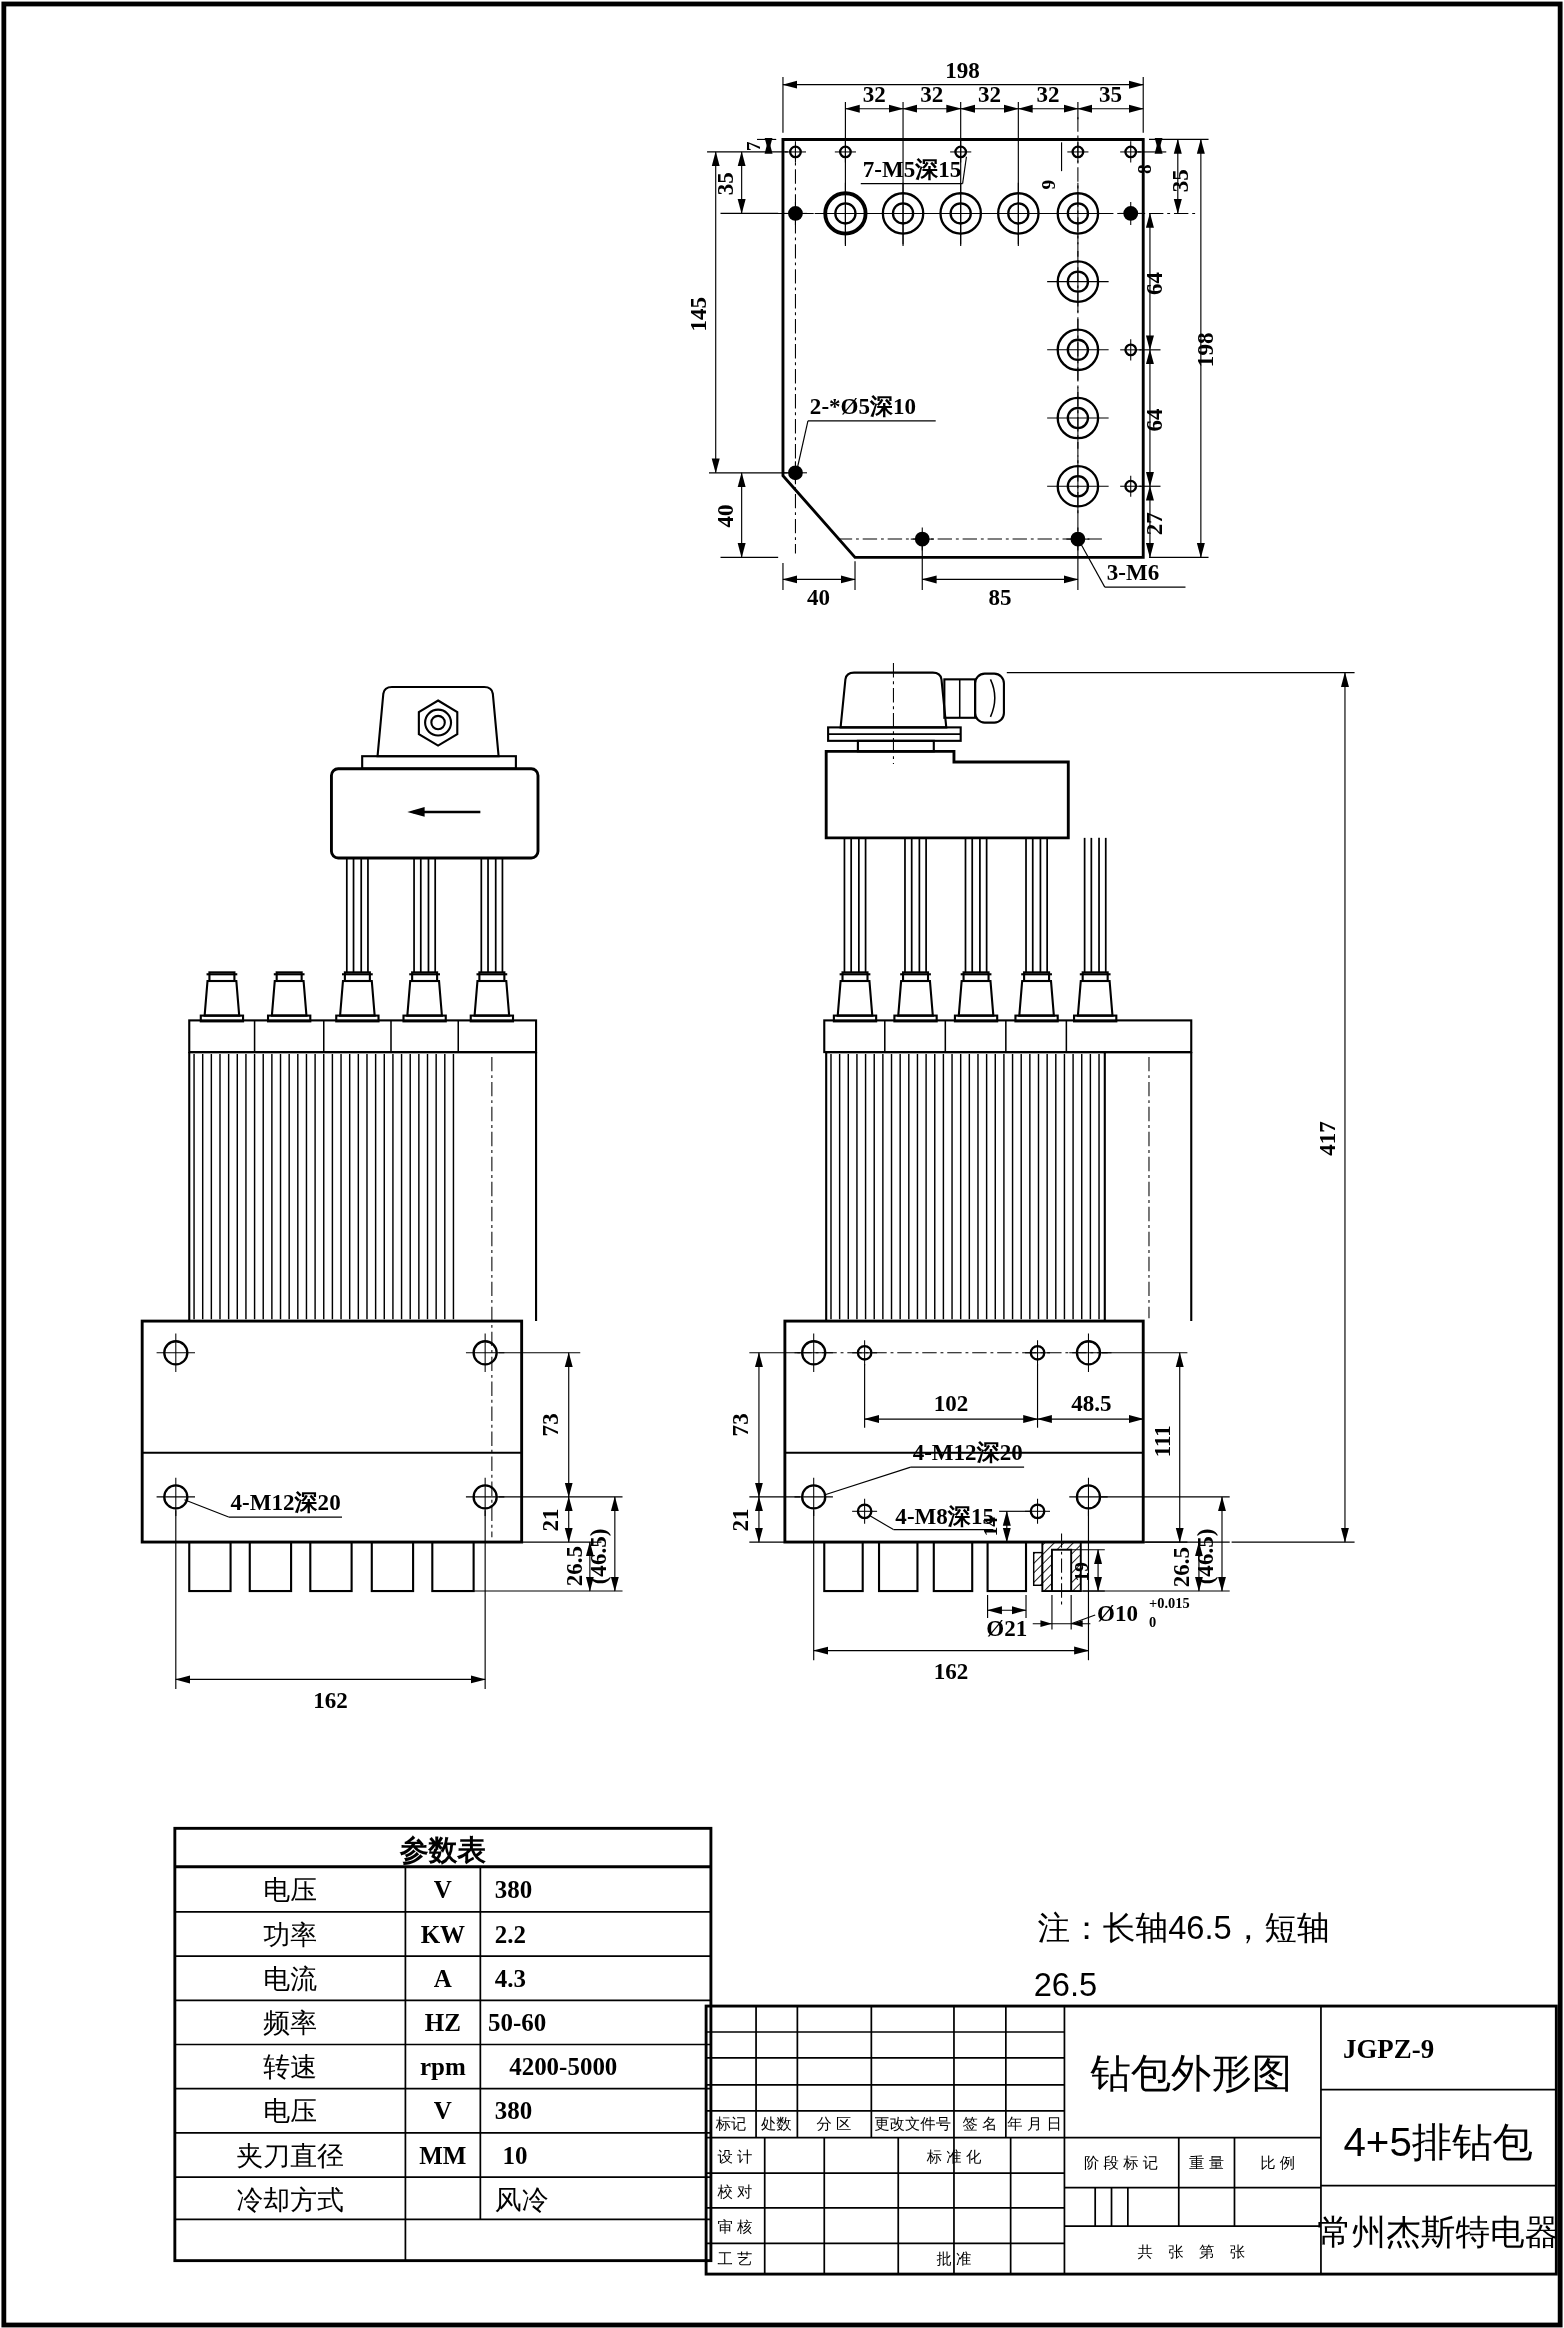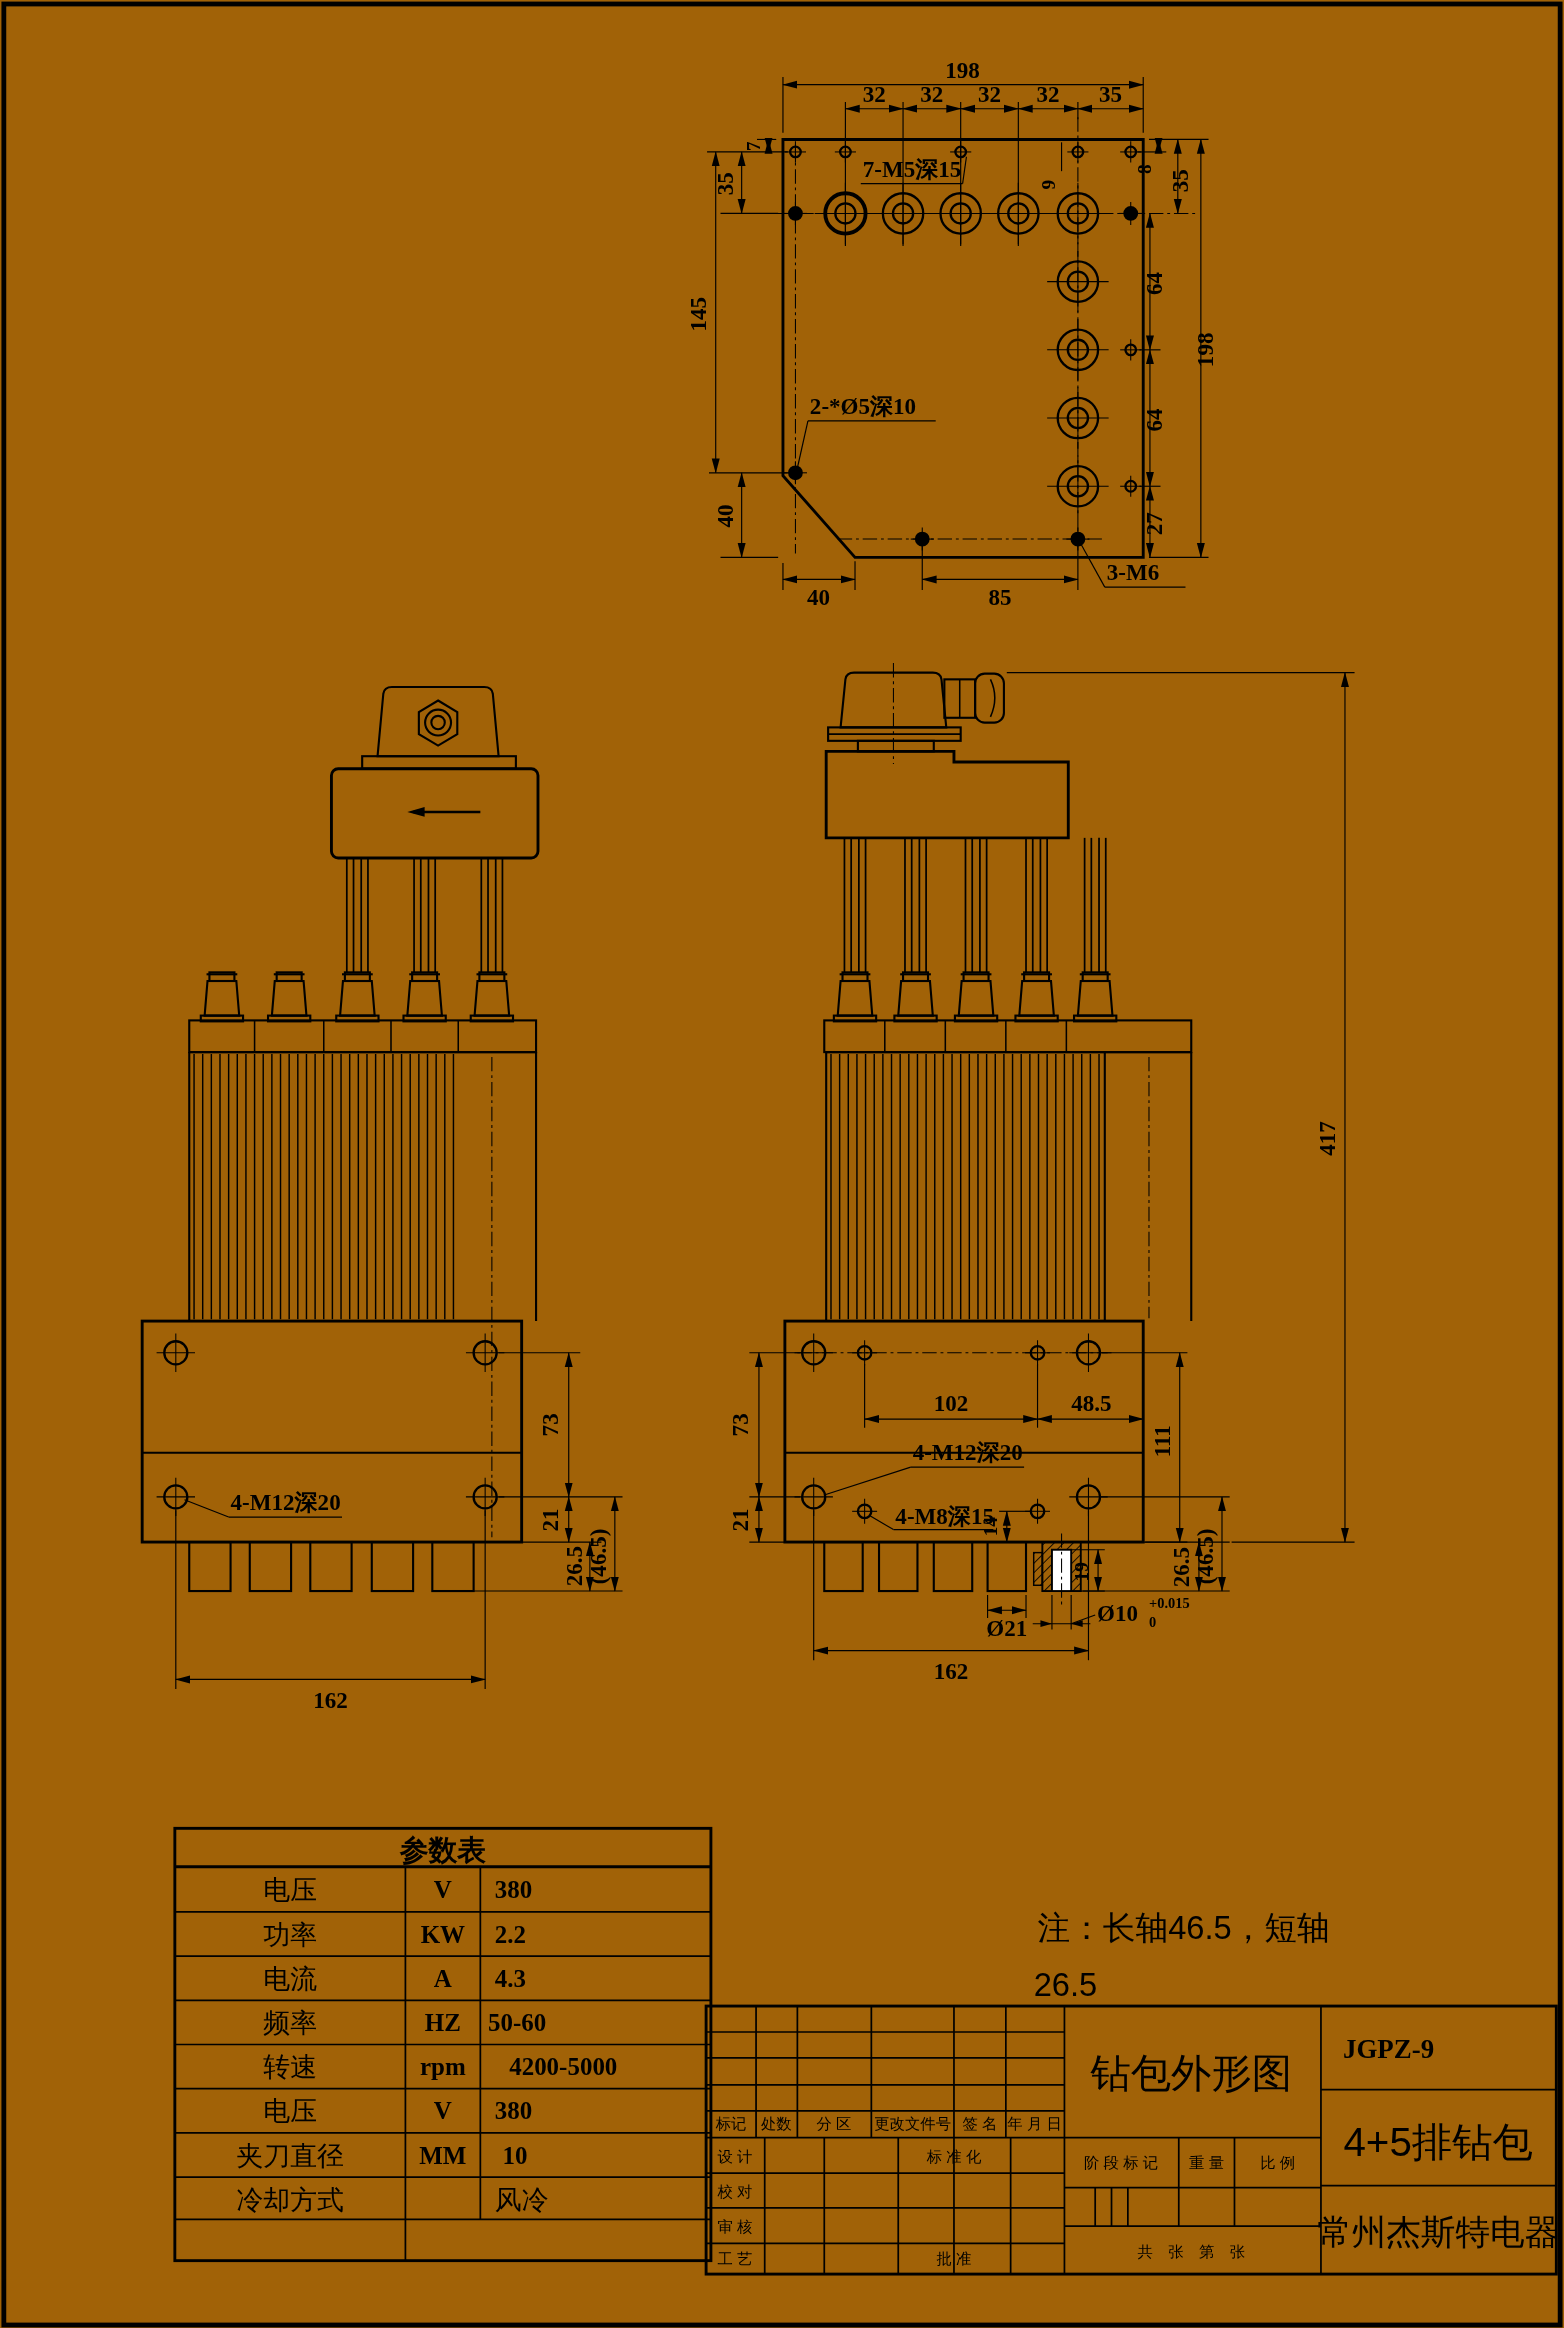--- a/index.html
+++ b/index.html
@@ -1,16 +1,16 @@
 <!DOCTYPE html>
 <html><head>
 <meta charset="utf-8">
 <style>
   html,body{margin:0;padding:0;background:#888;}
-  .page{width:1564px;height:2329px;background:#a16207;position:relative;margin:0 auto;
+  .page{width:1564px;height:2329px;background:#ffffff;position:relative;margin:0 auto;
         font-family:"Liberation Sans","DejaVu Sans",sans-serif;}
   svg{position:absolute;left:0;top:0;}
   .o{fill:none;stroke:#000;stroke-width:3;stroke-linejoin:miter}
   .o2{fill:none;stroke:#000;stroke-width:2.2}
   .o1{fill:none;stroke:#000;stroke-width:1.6}
   .thin{fill:none;stroke:#000;stroke-width:1.2}
   .dim{fill:none;stroke:#000;stroke-width:1.2}
   .cl{fill:none;stroke:#000;stroke-width:1.1;stroke-dasharray:15 4 3 4}
   .t3{stroke:#000;stroke-width:3}
   .t2{stroke:#000;stroke-width:1.8}

